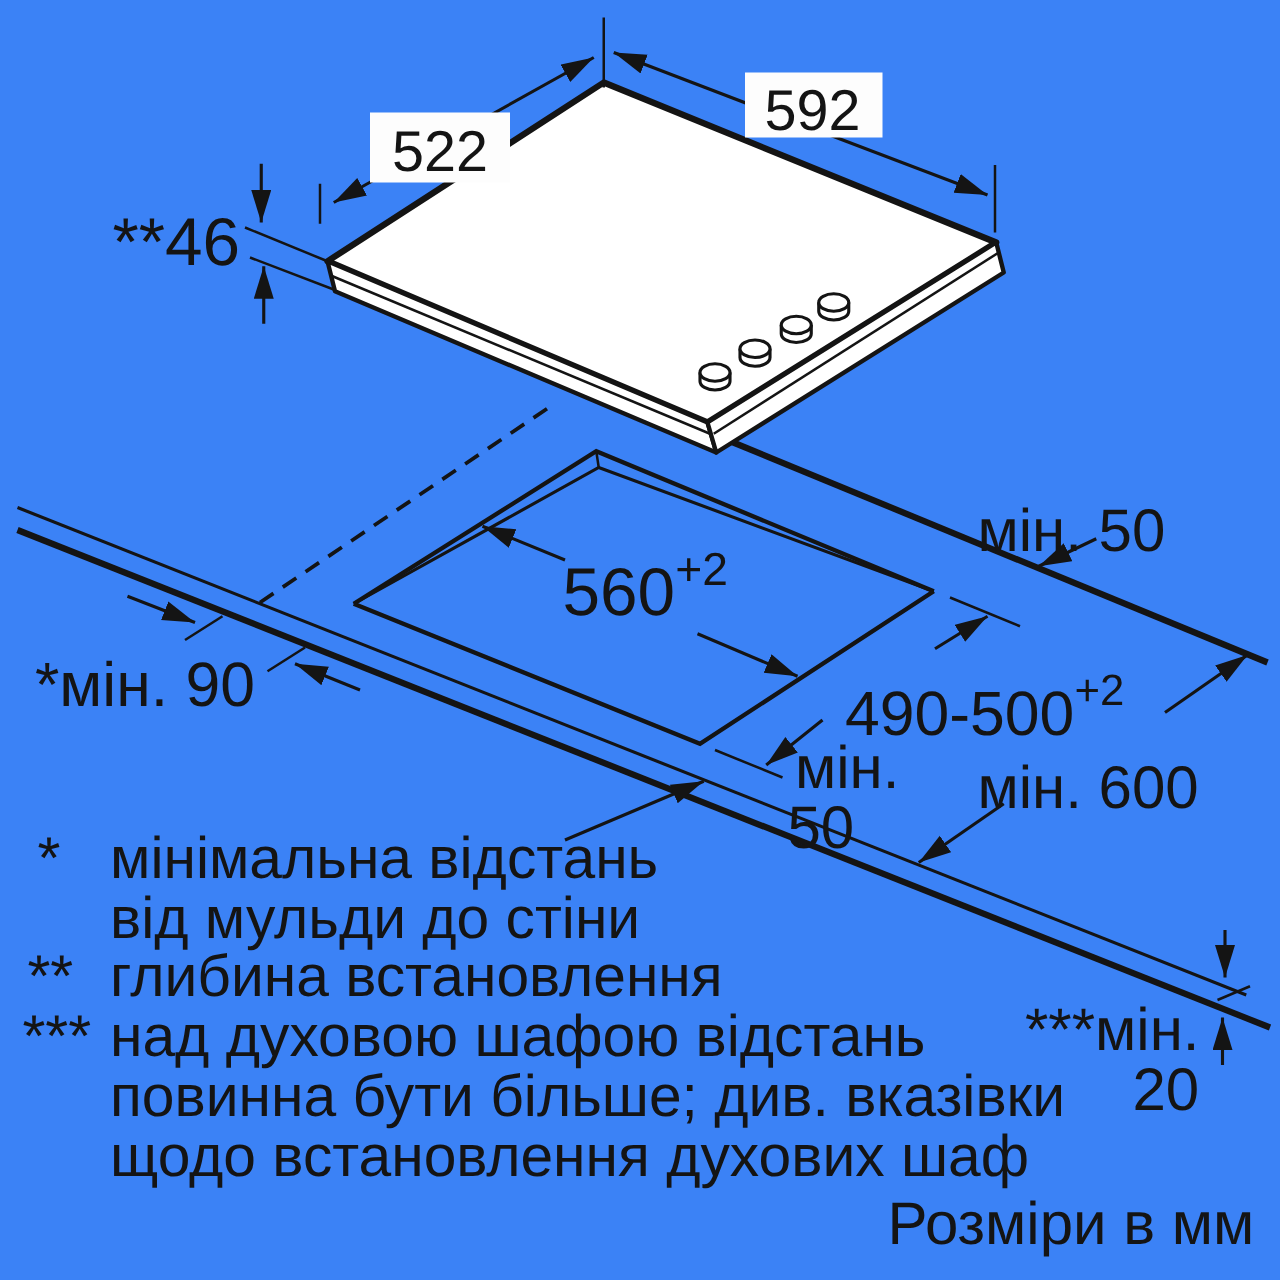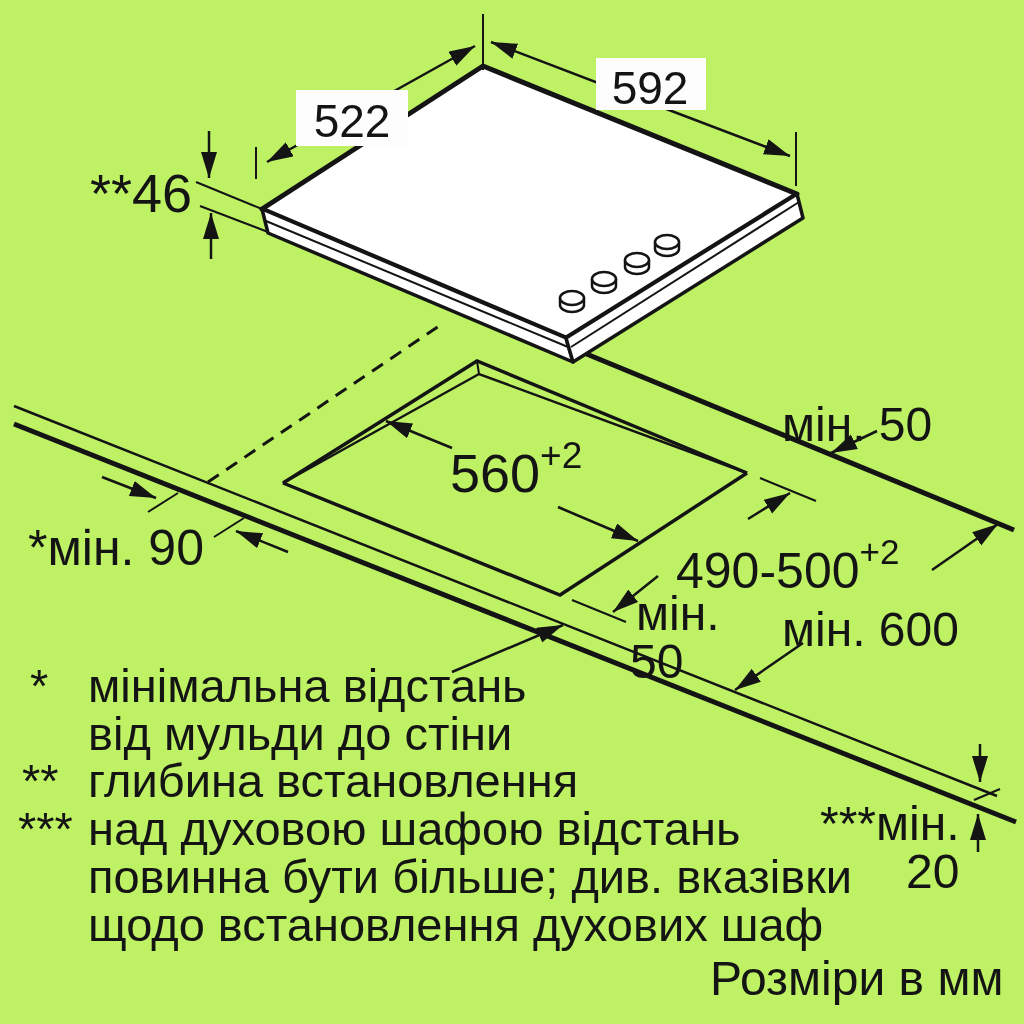--- a/index.html
+++ b/index.html
@@ -1,16 +1,16 @@
 <!DOCTYPE html>
 <html><head>
 <meta charset="utf-8">
 <style>
   html,body{margin:0;padding:0;background:#ffffff;}
-  #stage{position:relative;width:1024px;height:1024px;background:#bef264;overflow:hidden;
+  #stage{position:relative;width:1024px;height:1024px;background:#3b82f6;overflow:hidden;
          font-family:"Liberation Sans", sans-serif;}
   svg{position:absolute;left:0;top:0;}
   svg text{fill:#141414;font-family:"Liberation Sans", sans-serif;}
   .ln{stroke:#141414;fill:none;}
   .face{fill:#ffffff;stroke:#141414;}
 </style>
 </head>
 <body>
 
 <div id="stage">

